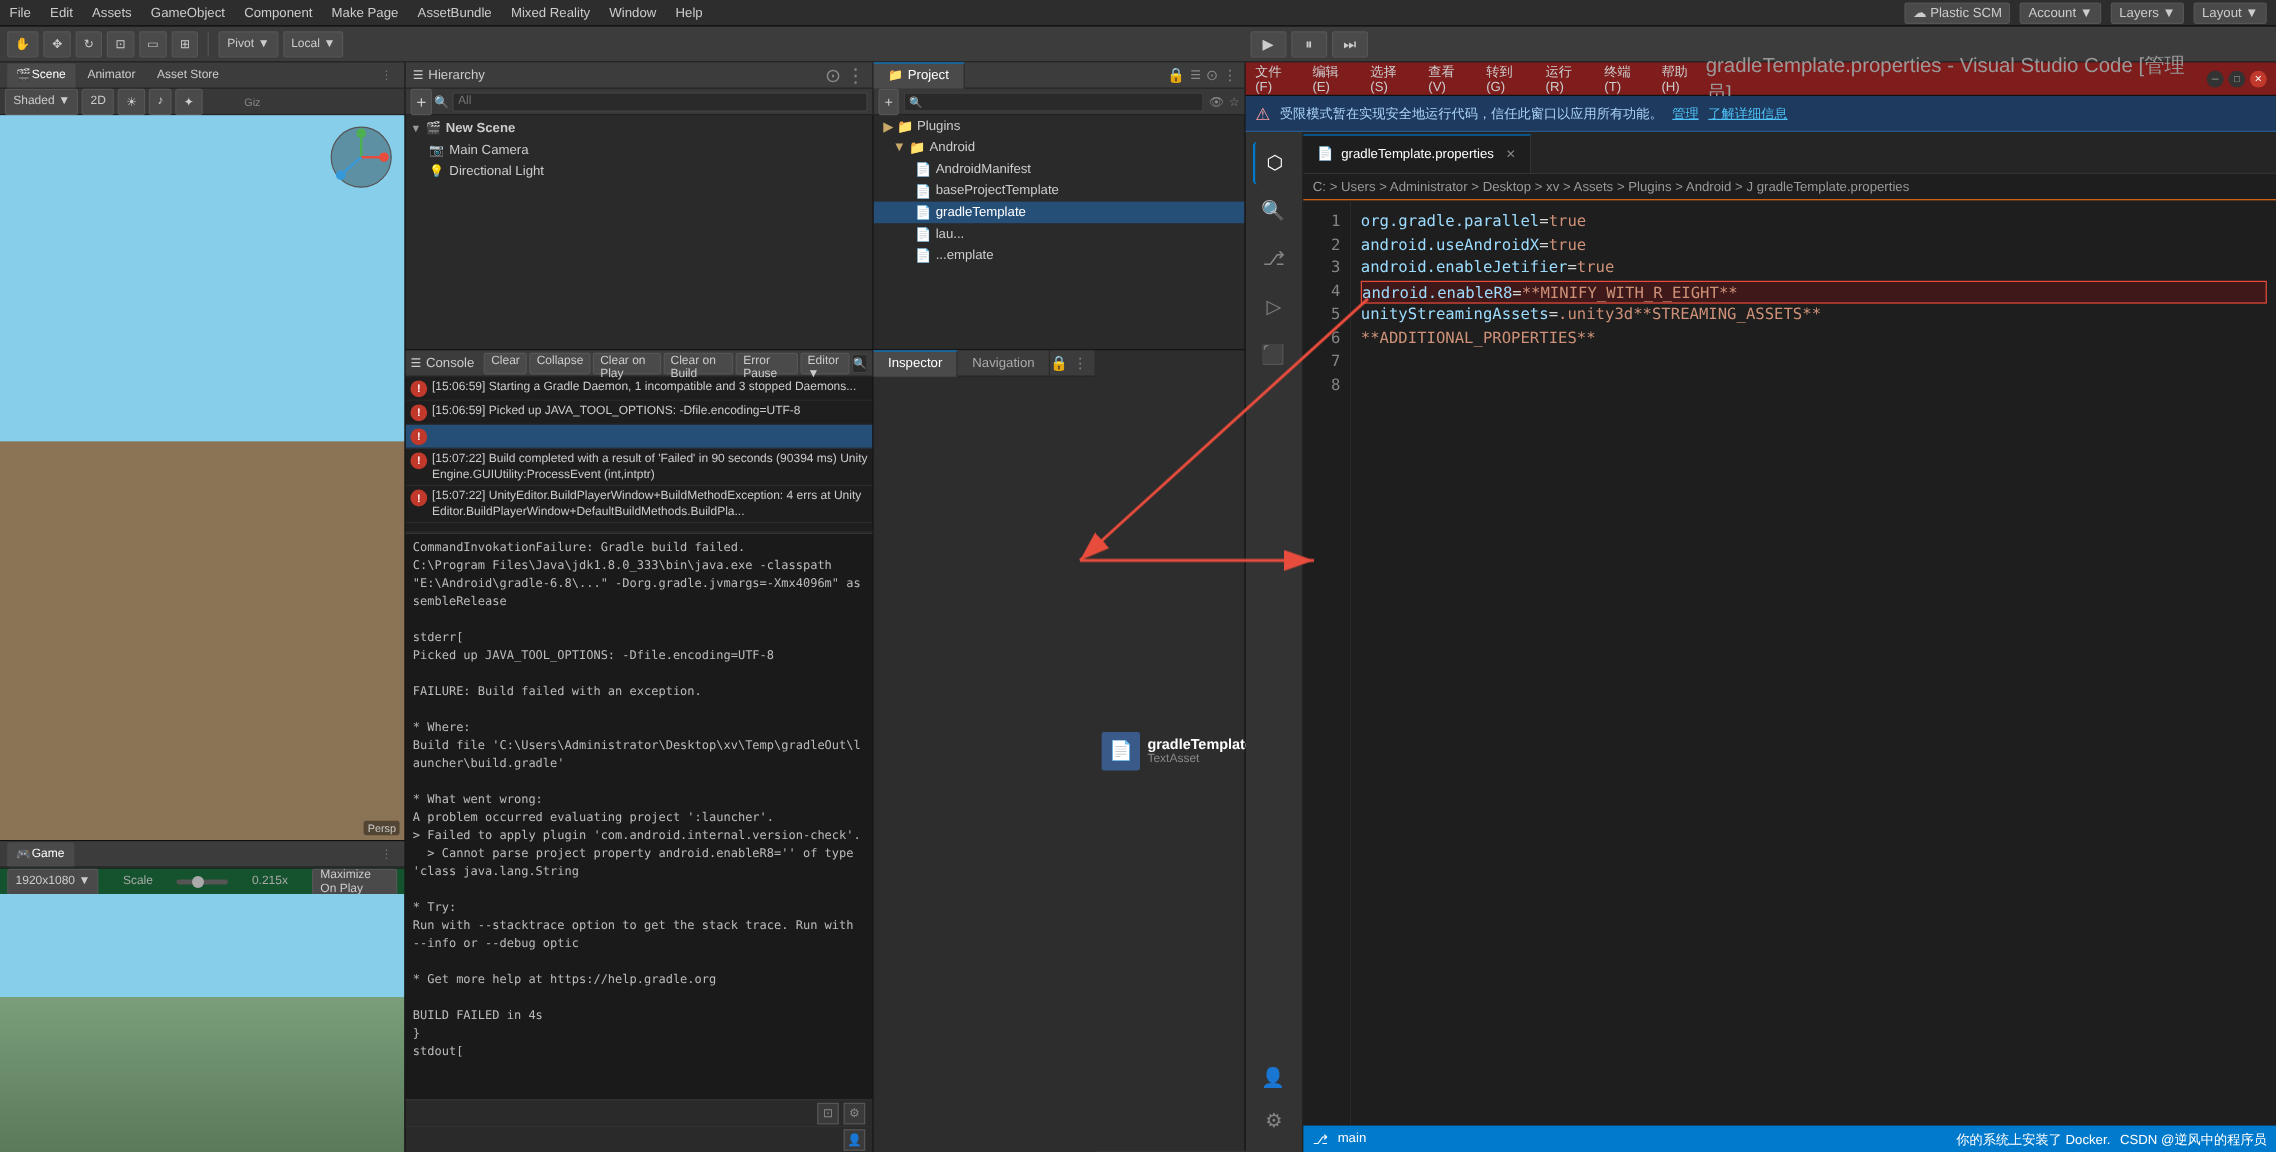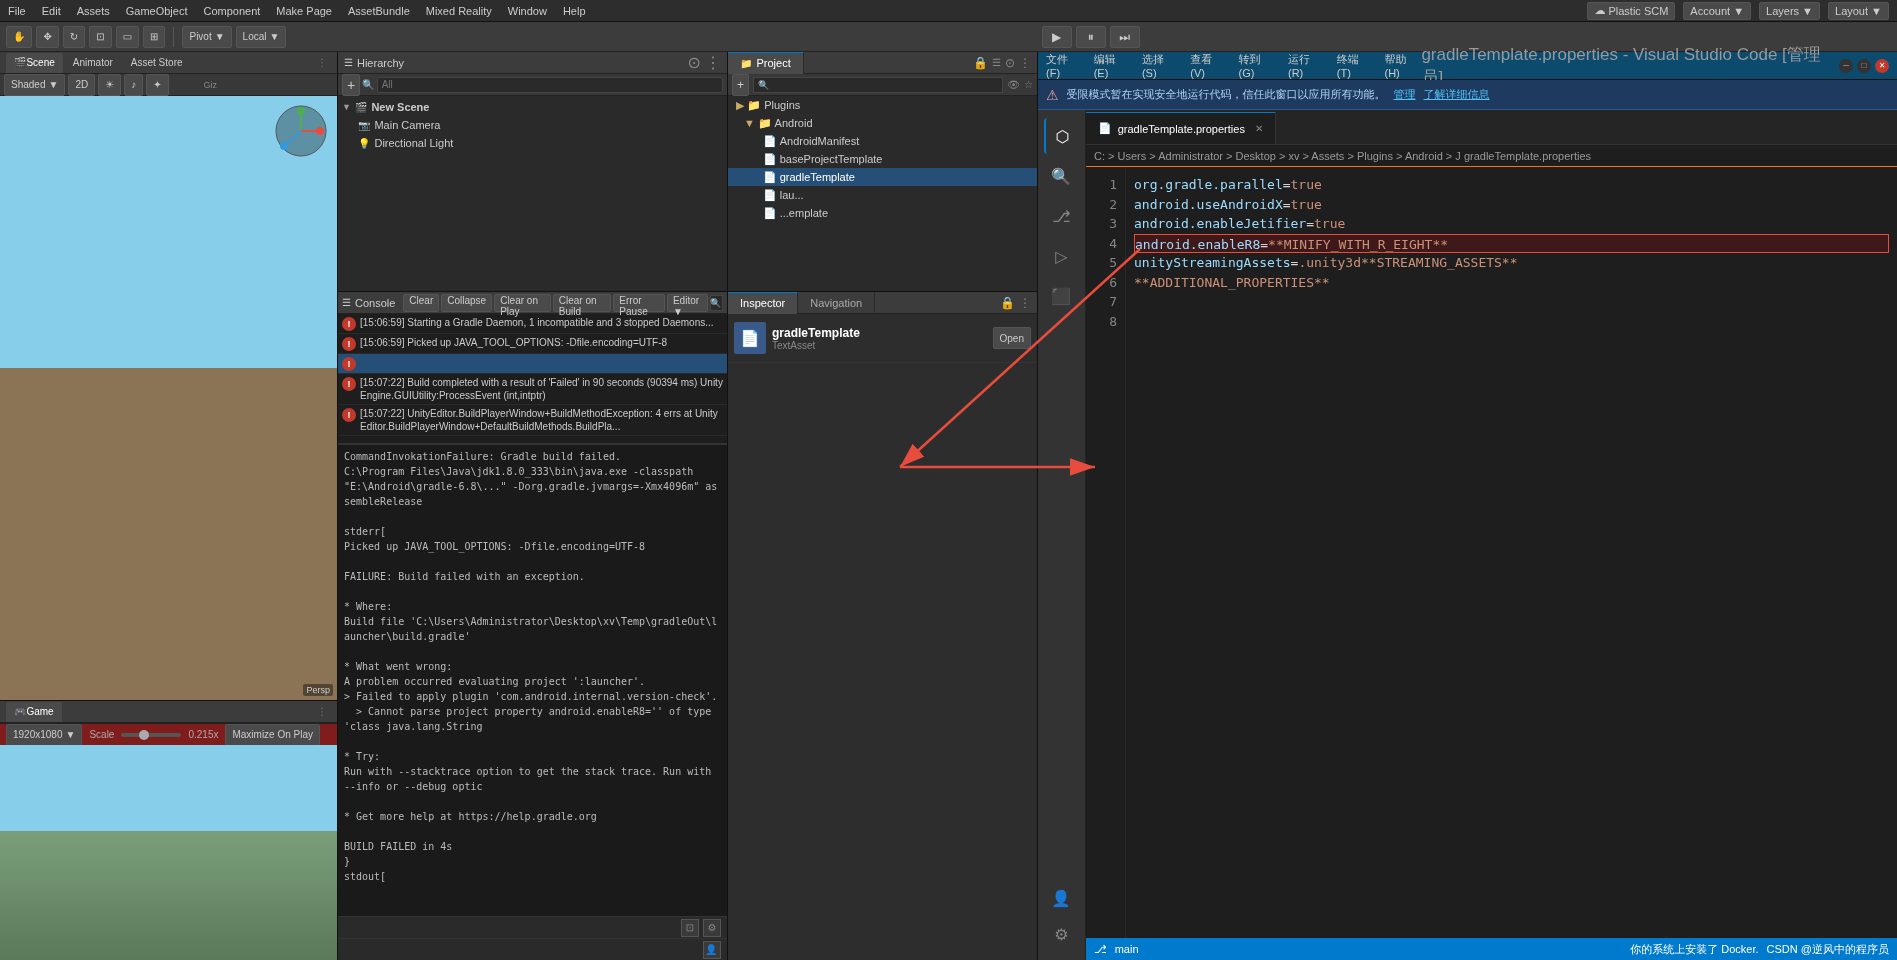--- a/index.html
+++ b/index.html
@@ -206,21 +206,21 @@
       color: #bbb;
       border-top: 1px solid #333;
       overflow: auto;
       min-height: 200px;
       line-height: 1.5;
     }
 
     
     .vscode-titlebar {
       height: 28px;
-      background: #0c4a6e;
+      background: #7f1d1d;
       display: flex;
       align-items: center;
       padding: 0 8px;
       font-size: 11px;
       color: #ccc;
       border-bottom: 1px solid #111;
       justify-content: space-between;
     }
     .vscode-title-center {
       font-size: 17px;
@@ -343,27 +343,27 @@
       padding: 0 8px;
       font-size: 11px;
       color: #fff;
       gap: 8px;
       z-index: 100;
     }
 
     
     .unity-bottom-bar {
       height: 22px;
-      background: #7f1d1d;
+      background: #14532d;
       display: flex;
       align-items: center;
       padding: 0 6px;
       font-size: 10px;
       color: #aaa;
-      gap: 7px;
+      gap: 20px;
       border-top: 1px solid #222;
     }
 
     
     ::-webkit-scrollbar { width: 6px; height: 6px; }
     ::-webkit-scrollbar-track { background: #1a1a1a; }
     ::-webkit-scrollbar-thumb { background: #555; border-radius: 3px; }
 
     .vscode-sidebar-icons {
       width: 48px;
@@ -589,21 +589,21 @@
       </div>
       <div class="unity-bottom-bar">
         <div class="toolbar-btn" style="font-size:10px;">
           <span>1920x1080</span>▼
         </div>
         <span style="font-size:10px;color:#aaa;">Scale</span>
         <div class="scale-slider">
           <div class="scale-slider-thumb"></div>
         </div>
         <span style="font-size:10px;color:#aaa;">0.215x</span>
-        <div class="toolbar-btn" style="font-size:10px;text-align:center;">
+        <div class="toolbar-btn" style="font-size:10px;">
           <span>Maximize On Play</span>
         </div>
       </div>
       <div style="flex:1;position:relative;overflow:hidden;">
         <div style="width:100%;height:100%;background:linear-gradient(180deg,#87ceeb 0%,#87ceeb 40%,#7a9e7a 40%,#5a7a5a 100%);"></div>
       </div>
     </div>
 
   </div>
 
@@ -785,21 +785,21 @@
           <span>lau...</span>
         </div>
         <div class="project-tree-item indent-2">
           <span style="width:8px;display:inline-block;"></span>
           <span class="file-icon">📄</span>
           <span>...emplate</span>
         </div>
       </div>
     </div>
 
-    <div style="flex:1; display:flex; flex-direction:column; background:#2d2d2d;">
+    <div style="flex:1; display:flex; flex-direction:row; background:#2d2d2d;">
       <div class="project-inspector-tabs">
         <div class="proj-tab active">
           <span>Inspector</span>
         </div>
         <div class="proj-tab">
           <span>Navigation</span>
         </div>
         <div style="margin-left:auto;display:flex;align-items:center;gap:4px;padding-right:6px;">
           <span style="font-size:12px;cursor:pointer;color:#888;">🔒</span>
           <span style="font-size:12px;cursor:pointer;color:#888;">⋮</span>

